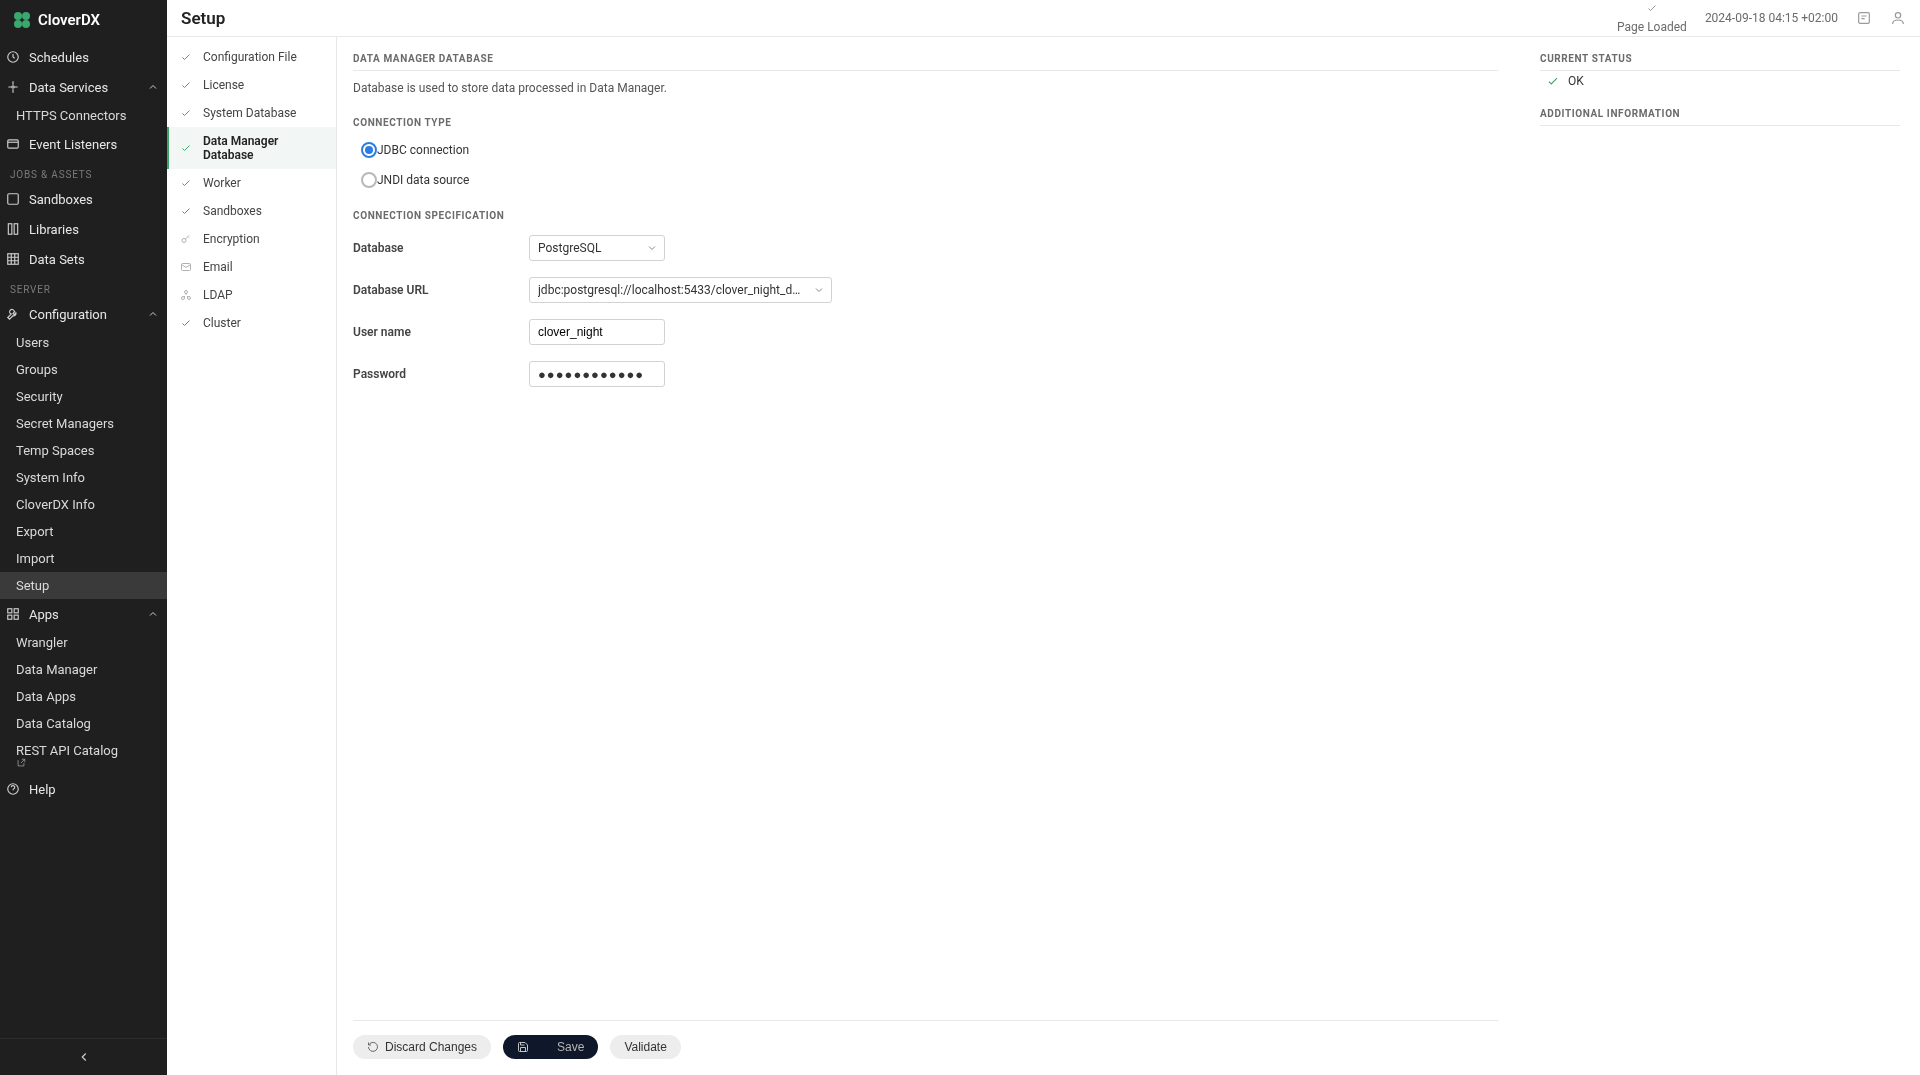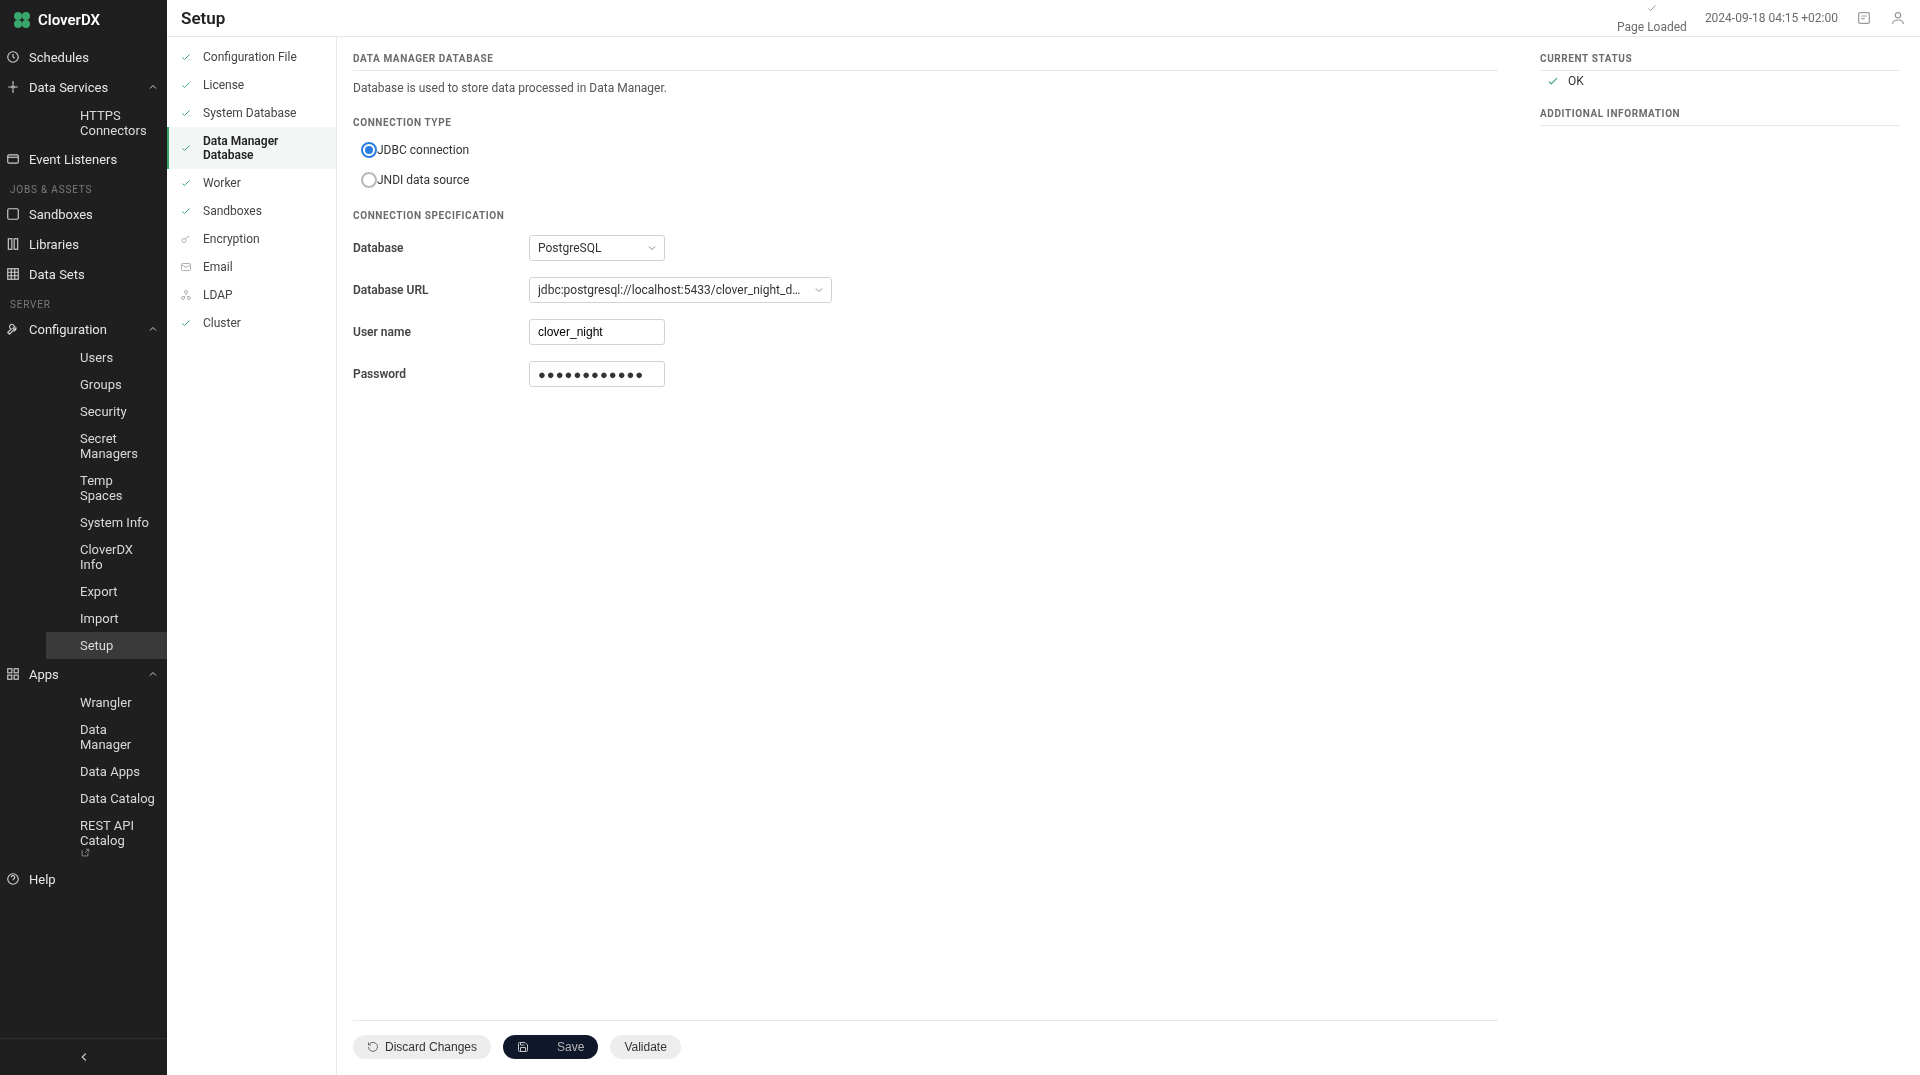--- a/index.html
+++ b/index.html
@@ -6,21 +6,21 @@
   html, body { height: 100%; width: 100%; font-family: -apple-system, BlinkMacSystemFont, "Segoe UI", Roboto, Arial, sans-serif; font-size: 13px; color: #333; }
   body { display: flex; background: #fff; }
 
   
   .sidebar { width: 167px; background: #1f1f1f; color: #e6e6e6; display: flex; flex-direction: column; position: relative; }
   .logo-row { display: flex; align-items: center; padding: 10px 12px 12px; gap: 6px; }
   .logo-row .brand { font-size: 15px; font-weight: 600; color: #fff; }
   .nav-item { display: flex; align-items: center; padding: 7px 10px 7px 5px; font-size: 13px; color: #e6e6e6; cursor: pointer; position: relative; }
   .nav-item .nav-ico { width: 16px; height: 16px; margin-right: 8px; flex-shrink: 0; display: flex; align-items: center; justify-content: center; }
   .nav-item .chev { position: absolute; right: 8px; }
-  .nav-sub { padding: 6px 10px 6px 34px; font-size: 13px; color: #d9d9d9; cursor: pointer; margin-left: 46px; }
+  .nav-sub { padding: 6px 10px 6px 16px; font-size: 13px; color: #d9d9d9; cursor: pointer; }
   .nav-sub.active { background: #3a3a3a; }
   .nav-section-label { padding: 10px 10px 4px 10px; font-size: 10px; letter-spacing: 0.8px; color: #7a7a7a; }
   .sidebar-footer { margin-top: auto; border-top: 1px solid #2e2e2e; }
   .collapse-row { height: 36px; display: flex; align-items: center; justify-content: center; cursor: pointer; }
 
   
   .main { flex: 1; display: flex; flex-direction: column; min-width: 0; }
 
   
   .page-header { height: 37px; border-bottom: 1px solid #e8e8e8; display: flex; align-items: center; padding: 0 14px; }

